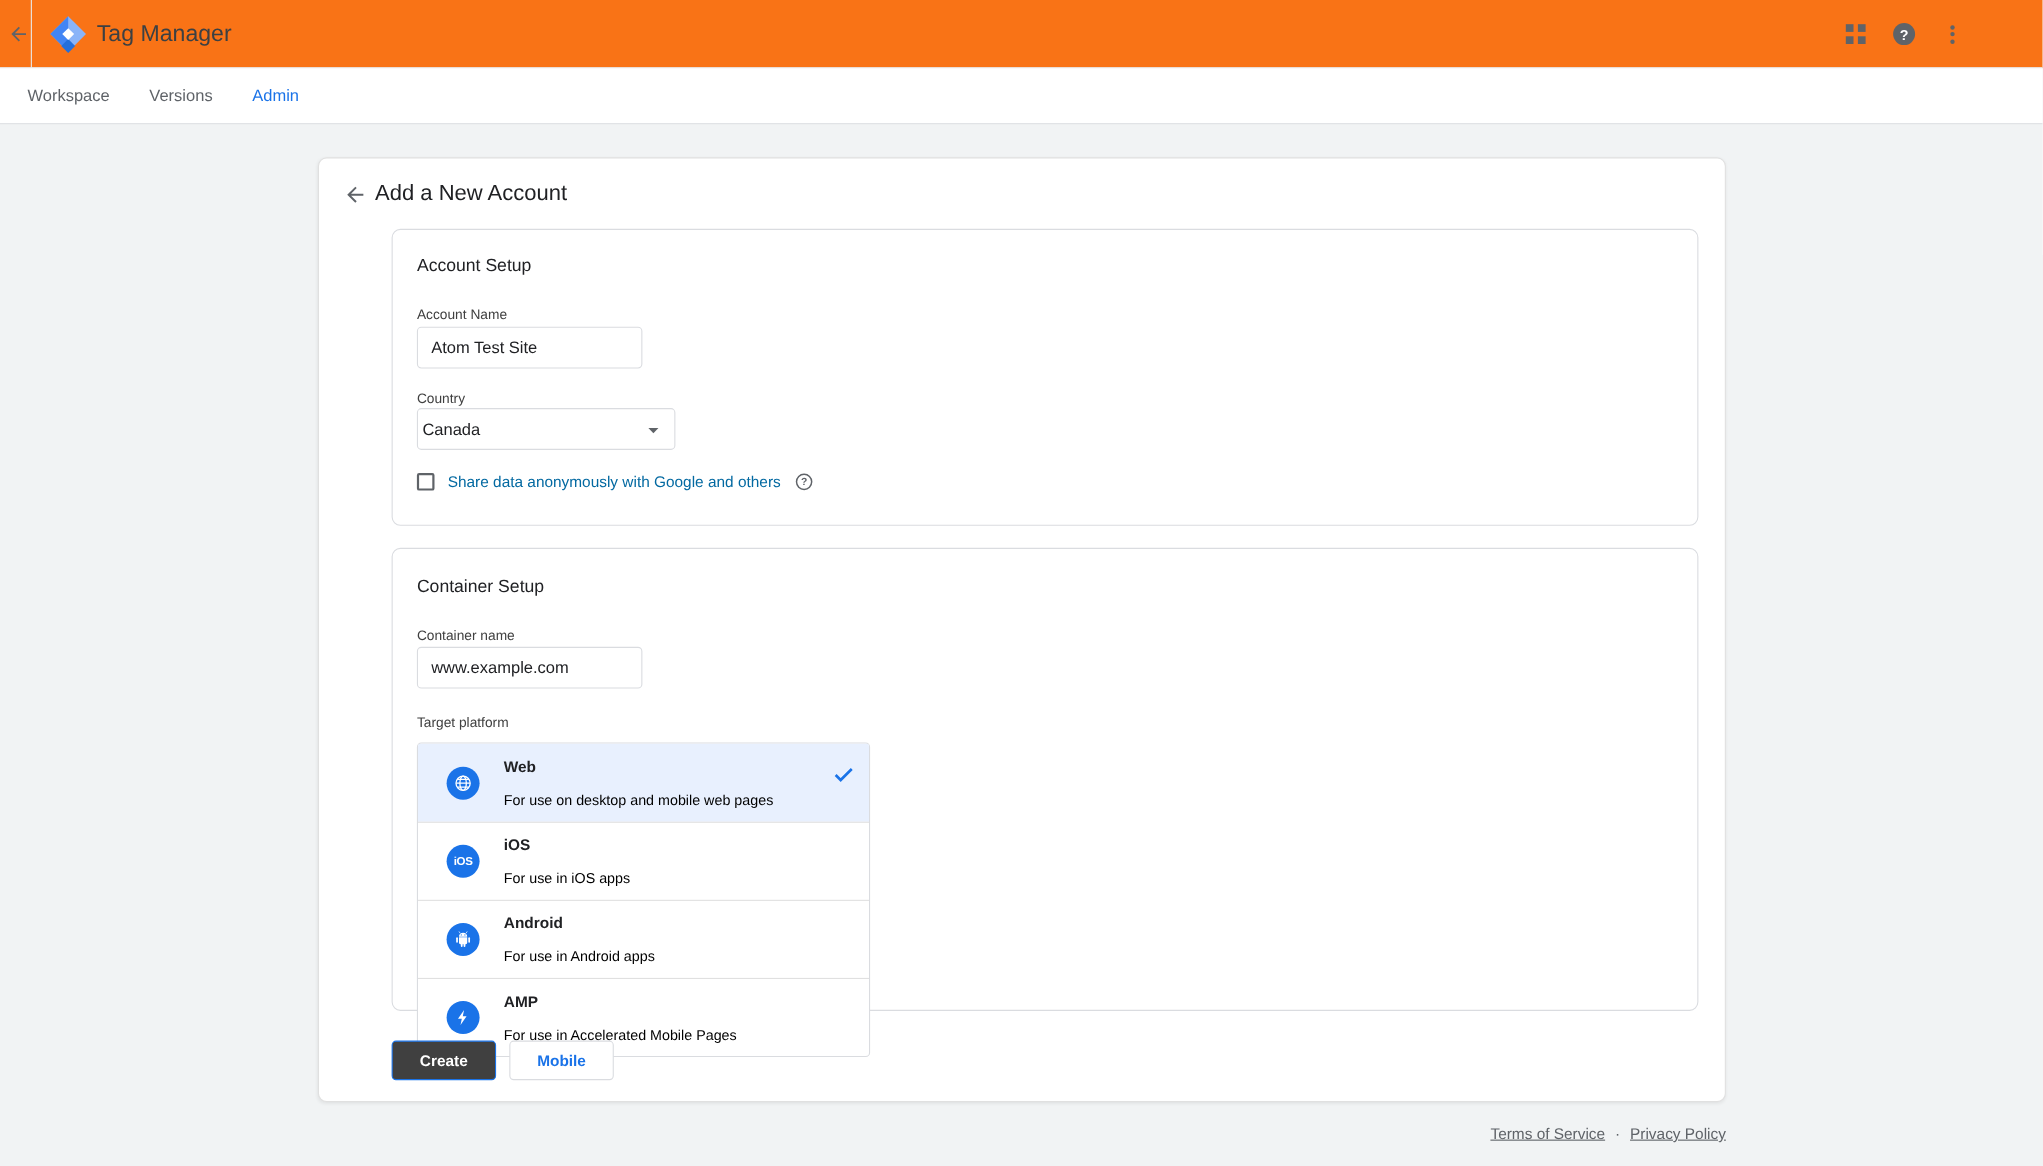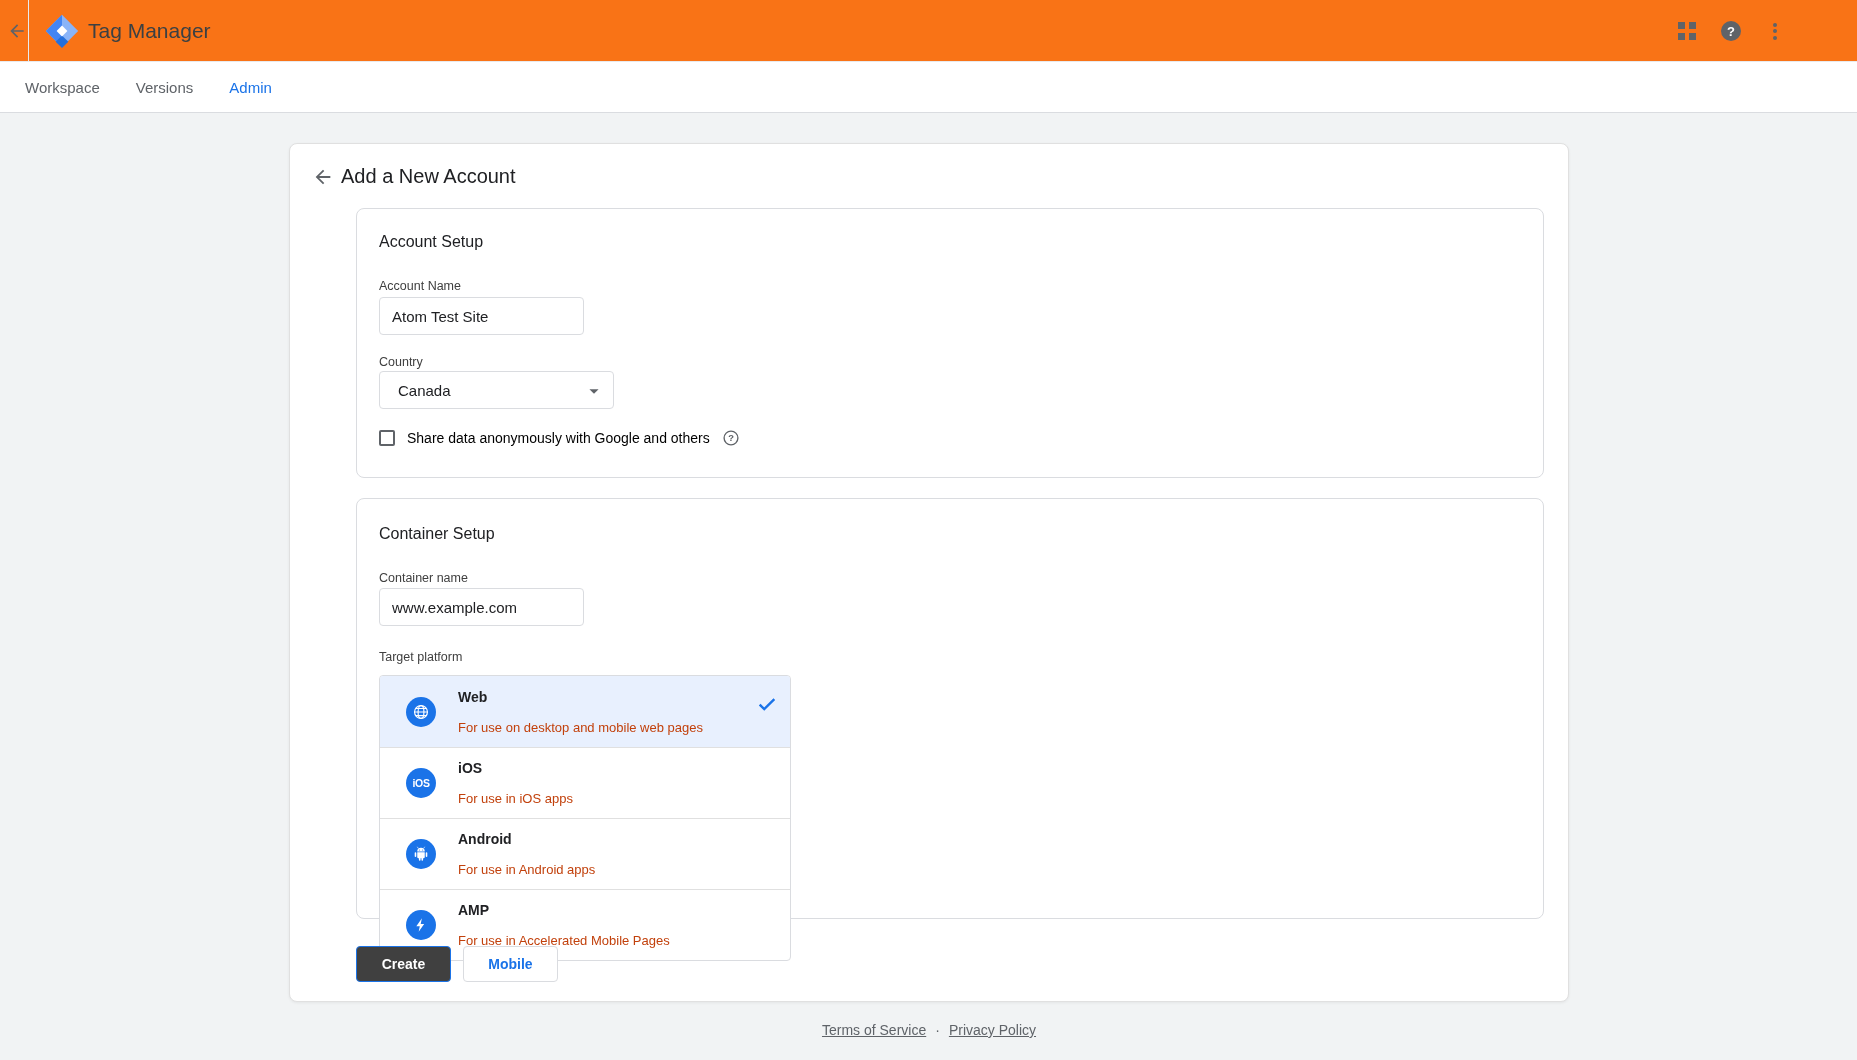--- a/index.html
+++ b/index.html
@@ -72,64 +72,64 @@
 
   .text-input {
     position:absolute; left:22px; width:205px; height:38px;
     border:1px solid #dadce0; border-radius:4px; background:#fff;
     font-family:"Liberation Sans",sans-serif; font-size:15px; color:#202124;
     padding:0 12px; outline:none;
   }
   .select-box {
     position:absolute; left:22px; width:235px; height:38px;
     border:1px solid #dadce0; border-radius:4px; background:#fff;
-    display:flex; align-items:center; padding:0 18px; font-size:15px; color:#202124;
+    display:flex; align-items:center; padding:0 4px; font-size:15px; color:#202124;
     cursor:pointer;
   }
   .select-box .caret { position:absolute; right:8px; top:8px; width:22px; height:22px; }
 
   .checkbox-row { position:absolute; left:22px; top:220px; display:flex; align-items:center; gap:12px; }
   .checkbox { width:16px; height:16px; border:2px solid #5f6368; border-radius:2px; background:#fff; cursor:pointer; }
-  .checkbox-label { font-size:14px; color:#000000; }
+  .checkbox-label { font-size:14px; color:#0369a1; }
   .help-outline { width:18px; height:18px; cursor:pointer; }
 
   
   .platform-list {
     position:absolute; left:22px; top:176px; width:412px;
     border:1px solid #dadce0; border-radius:4px; overflow:hidden; background:#fff;
   }
   .platform-row {
     position:relative; height:71px; display:flex; align-items:center; cursor:pointer;
     border-top:1px solid #e0e0e0; padding-left:26px;
   }
   .platform-row:first-child { border-top:none; }
   .platform-row.selected { background:#e8f0fe; }
   .platform-icon {
     width:30px; height:30px; border-radius:50%; background:#1a73e8; flex:0 0 30px;
     display:flex; align-items:center; justify-content:center;
   }
   .platform-text { margin-left:22px; }
   .platform-name { font-size:14px; font-weight:bold; color:#202124; }
-  .platform-desc { font-size:13px; color:#c2410c; margin-top:15px; }
+  .platform-desc { font-size:13px; color:#000000; margin-top:15px; }
   .ios-glyph { color:#fff; font-size:10.5px; font-weight:bold; letter-spacing:-.3px; }
   .row-check { position:absolute; right:12px; top:17px; width:22px; height:22px; }
 
   
   .btn {
     position:absolute; top:802px; width:95px; height:36px; border-radius:4px;
     font-family:"Liberation Sans",sans-serif; font-size:14px; font-weight:bold;
     display:flex; align-items:center; justify-content:center; cursor:pointer;
   }
   .btn-create { left:66px; background:#404040; color:#fff; border:1px solid #1a73e8; }
   .btn-cancel { left:173px; background:#fff; color:#1a73e8; border:1px solid #dadce0; }
 
   
   .footer {
     position:absolute; left:289px; top:1022px; width:1280px;
-    text-align:center; font-size:14px; color:#5f6368;
+    text-align:right; font-size:14px; color:#5f6368;
   }
   .footer a { color:#5f6368; text-decoration:underline; cursor:pointer; }
   .footer .sep { margin:0 9px; text-decoration:none; }
 </style>
 </head>
 <body>
 
 <div class="app-header">
   <div class="hdr-back">
     <svg width="20" height="20" viewBox="0 0 24 24">

